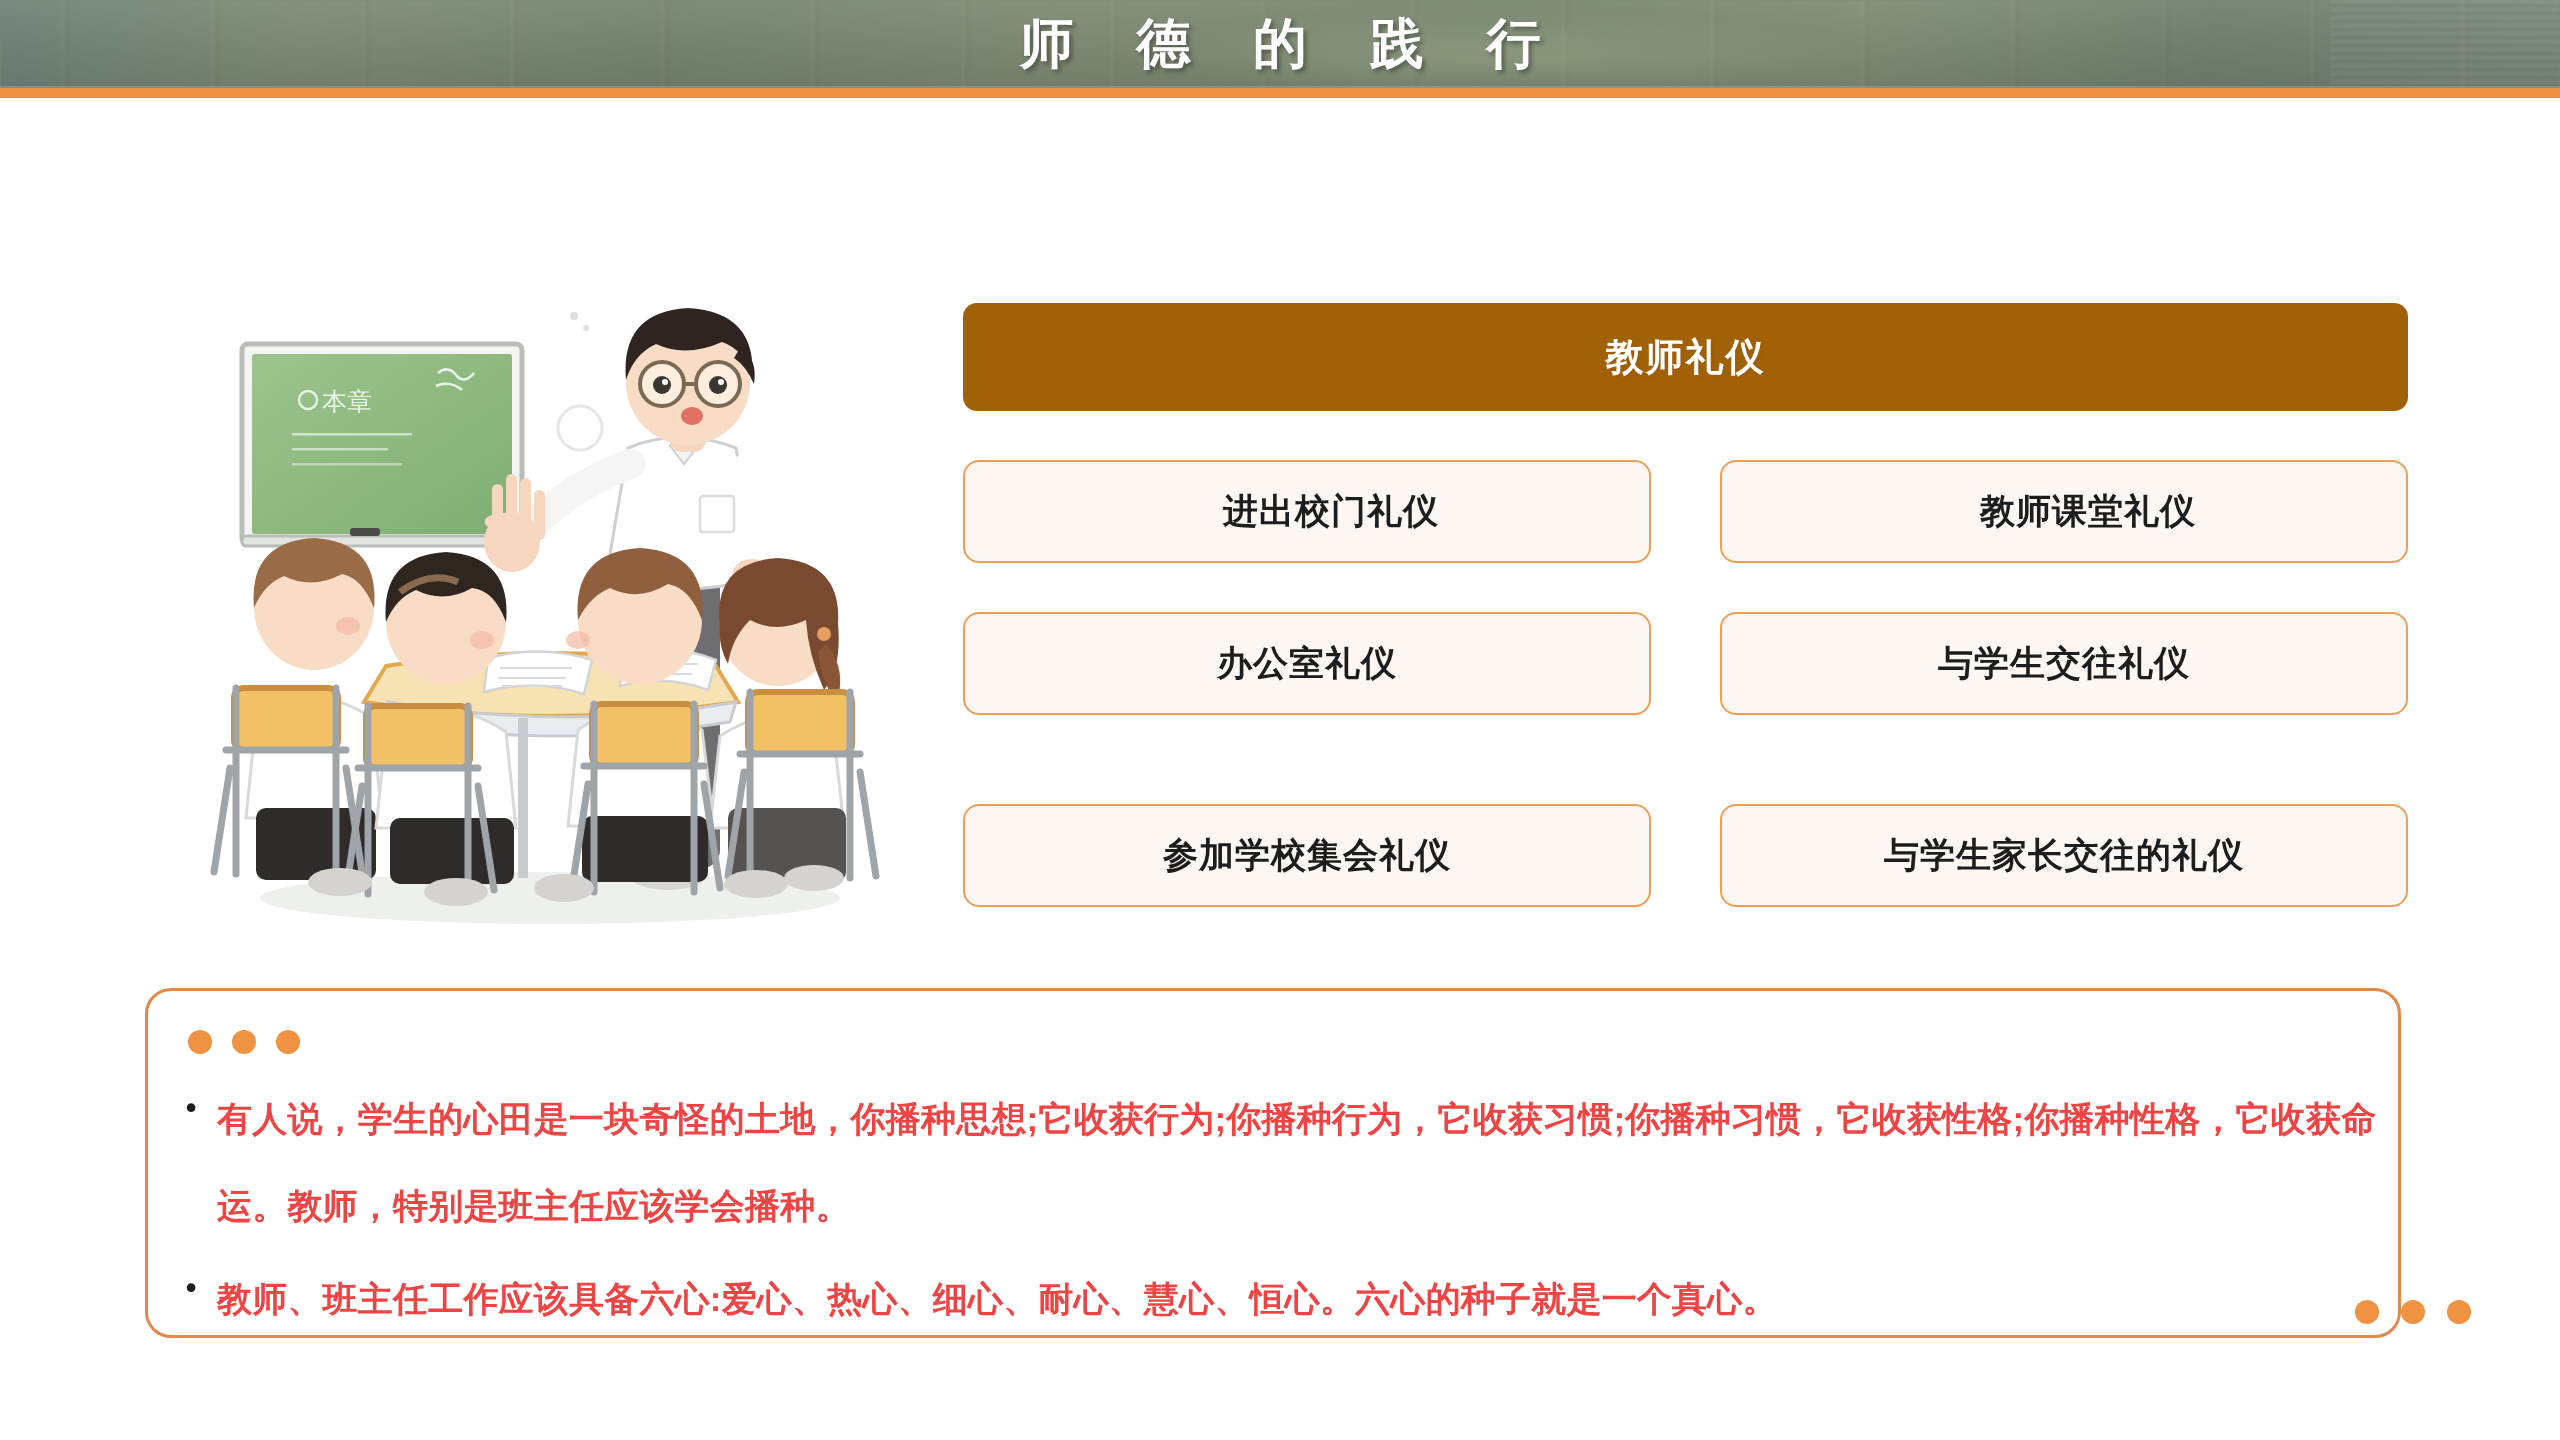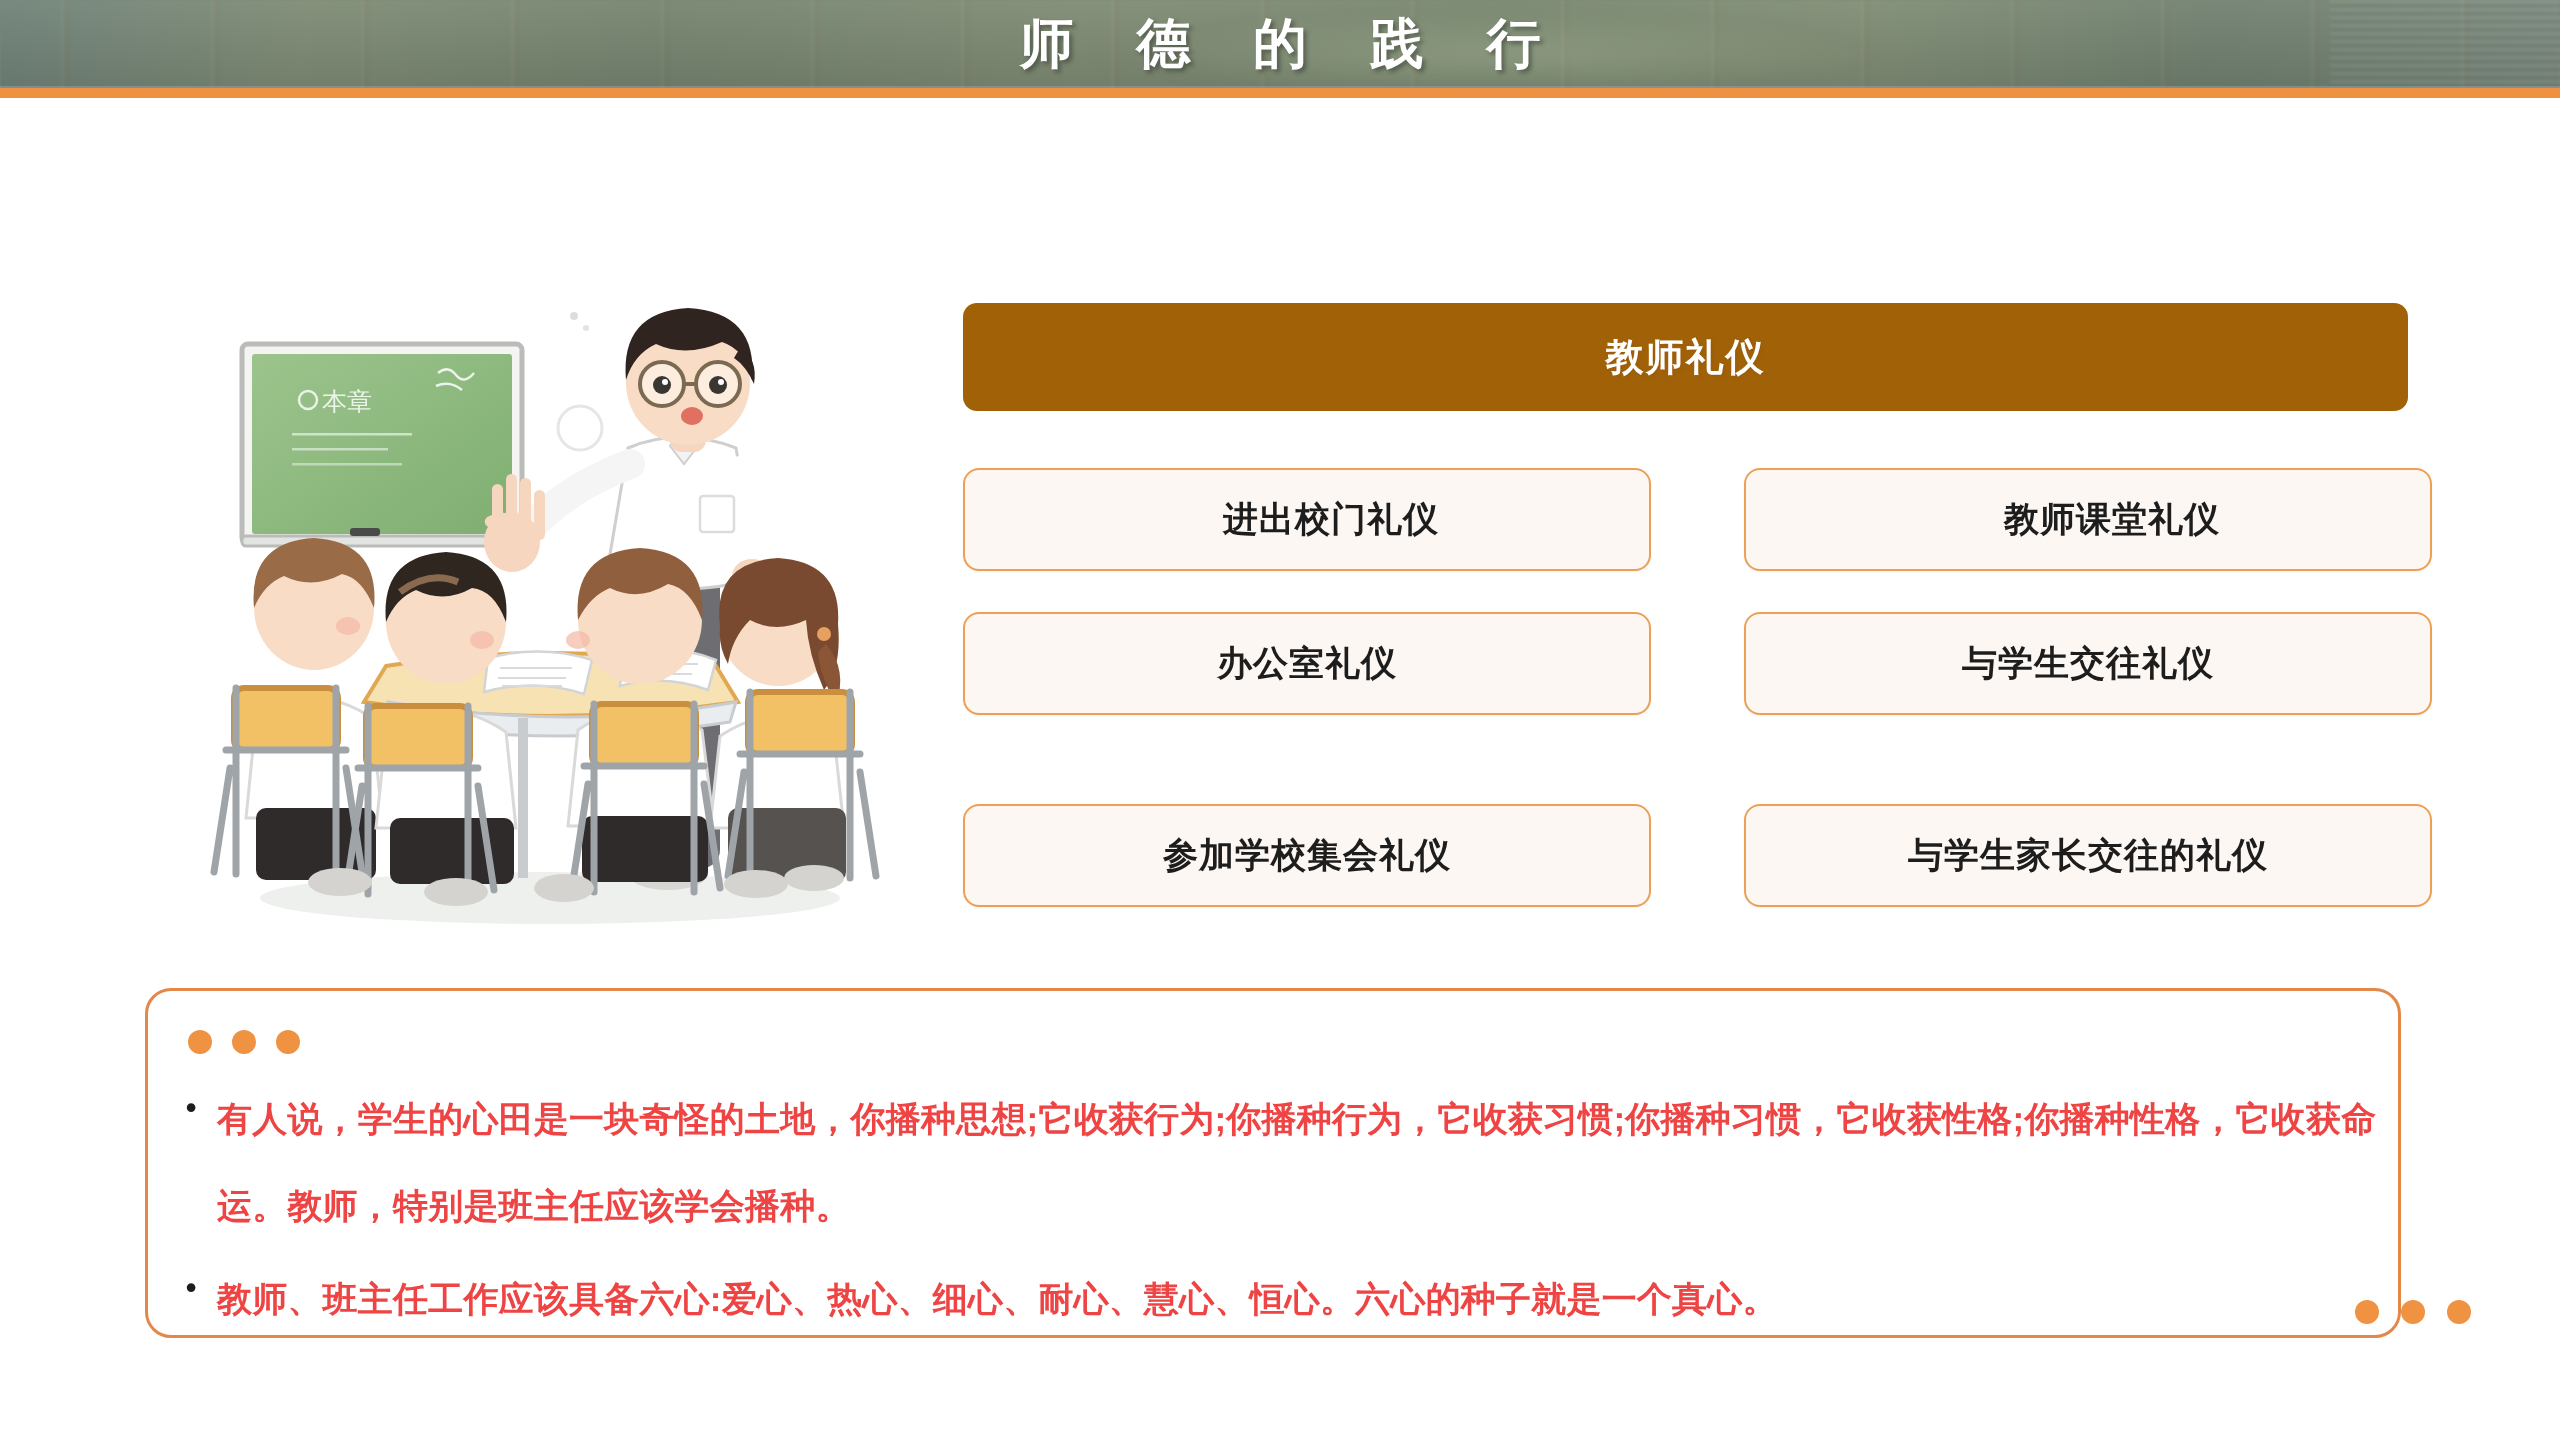--- a/index.html
+++ b/index.html
@@ -122,22 +122,22 @@
     border-radius: 16px;
     display: flex; align-items: center; justify-content: center;
     color: #1d1d1d;
     font-size: 35px;
     font-weight: bold;
     letter-spacing: 1px;
     font-family: "DejaVu Sans", "Liberation Sans", sans-serif;
     box-shadow: 0 1px 2px rgba(0,0,0,0.05);
   }
   .pill.c0 { left: 0px; }
-  .pill.c1 { left: 757px; margin-left: 24px; }
-  .pill.r0 { top: 16px; padding-left: 48px; }
+  .pill.c1 { left: 757px; }
+  .pill.r0 { top: 8px; padding-left: 48px; }
   .pill.r1 { top: 160px; }
   .pill.r2 { top: 352px; }
 
   
   .note-box {
     position: absolute;
     left: 145px; top: 988px;
     width: 2256px; height: 350px;
     border: 3px solid #e4884a;
     border-radius: 26px;

